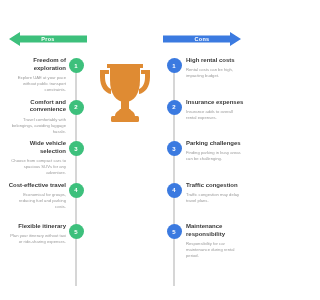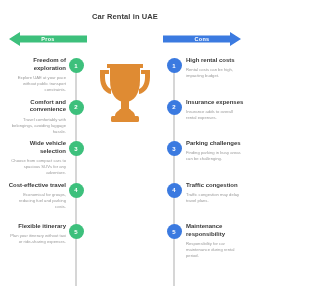--- a/index.html
+++ b/index.html
@@ -100,21 +100,20 @@
     font-size:4.2px;
     color:#9a9a9a;
     line-height:1.45;
   }
 </style>
 </head>
 <body>
 
 <div class="page">
 
-  <div class="title">Car Rental in UAE</div>
 
   <div class="banner banner-pros">
     <svg class="banner-shape" viewBox="0 0 78 16" preserveAspectRatio="none">
       <polygon points="0,8 11,1 11,4.5 78,4.5 78,11.5 11,11.5 11,15" fill="#3dc07c"></polygon>
     </svg>
     <span class="banner-label">Pros</span>
   </div>
 
   <div class="banner banner-cons">
     <svg class="banner-shape" viewBox="0 0 78 16" preserveAspectRatio="none">

